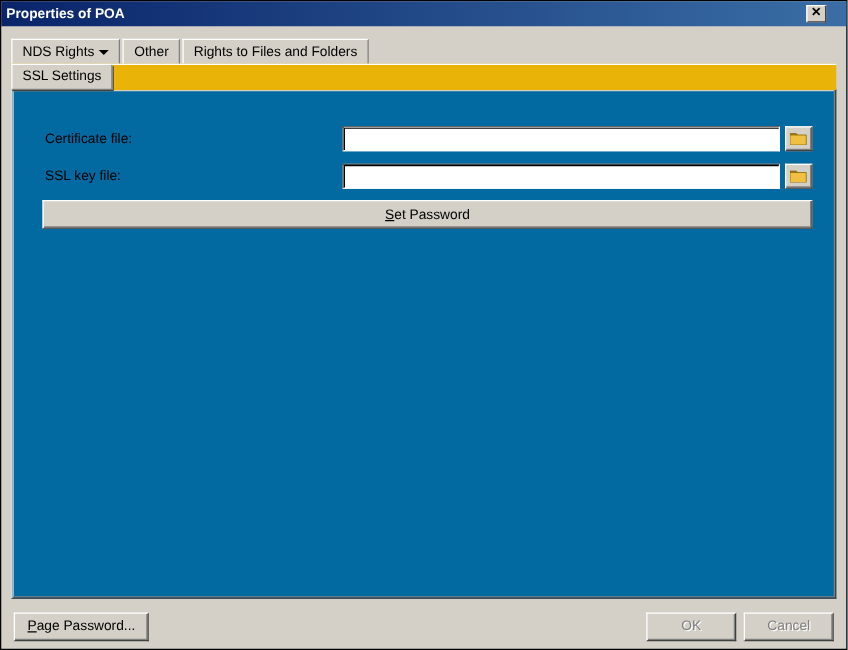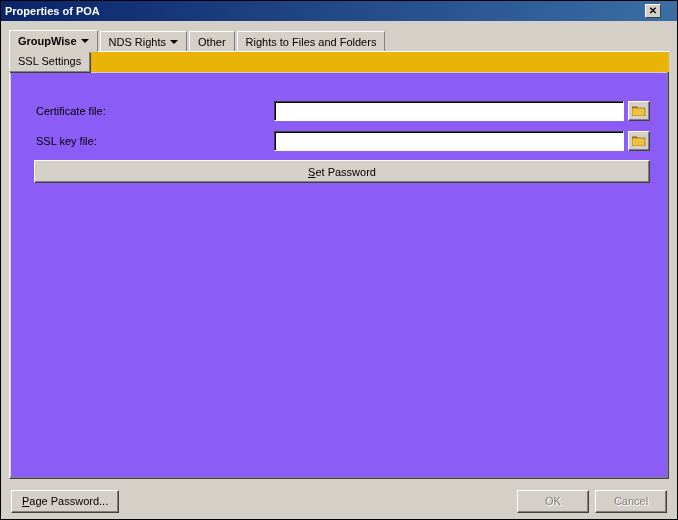--- a/index.html
+++ b/index.html
@@ -104,21 +104,21 @@
     border-left-color: #fff;
     background: #d4d0c8;
     box-shadow: 1px 1px 0 #404040;
   }
   .tab-panel {
     flex: 1;
     border: 1px solid #fff;
     border-right-color: #404040;
     border-bottom-color: #404040;
     box-shadow: inset -1px -1px 0 #808080, inset 1px 1px 0 #d4d0c8;
-    background: #8b5cf6;
+    background: #0369a1;
     padding: 28px 18px 18px 18px;
     position: relative;
     margin-top: -1px;
   }
   .form-area {
     margin-left: 6px;
   }
   .form-row {
     display: flex;
     align-items: center;
@@ -201,24 +201,20 @@
   <div class="titlebar">
     <span class="titlebar-text">Properties of POA</span>
     <div class="titlebar-btn">
       <span>✕</span>
     </div>
   </div>
 
   <div class="content-area">
 
     <div class="tabs-row">
-      <div class="tab active">
-        <span>GroupWise</span>
-        <span class="tab-dd"></span>
-      </div>
       <div class="tab">
         <span>NDS Rights</span>
         <span class="tab-dd"></span>
       </div>
       <div class="tab">
         <span>Other</span>
       </div>
       <div class="tab">
         <span>Rights to Files and Folders</span>
       </div>

